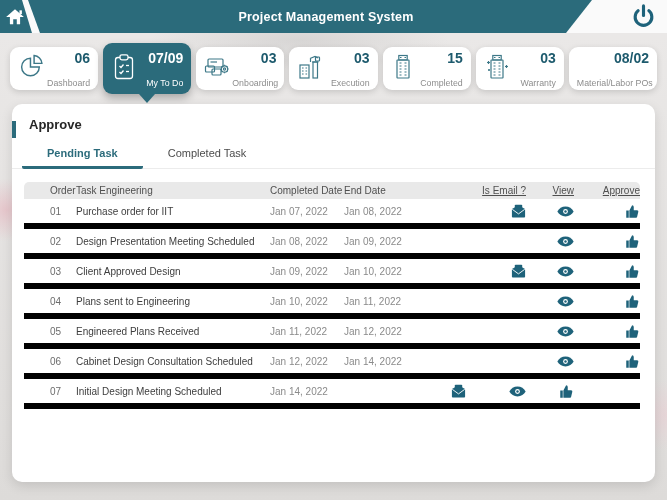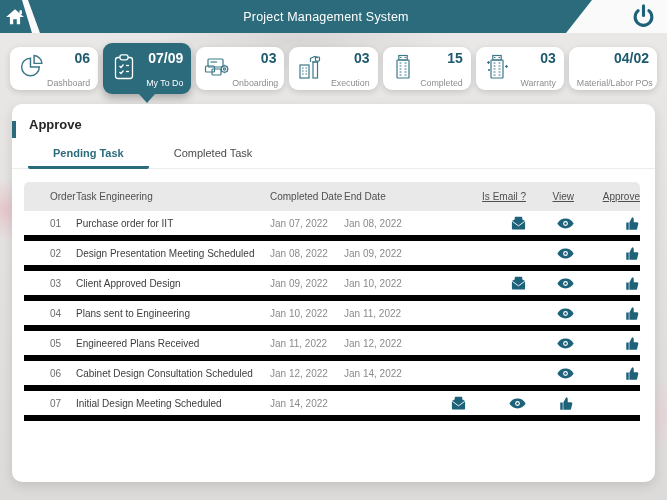--- a/index.html
+++ b/index.html
@@ -13,47 +13,47 @@
       linear-gradient(#ebe9e8,#dddbd9);
   }
   
   .topbar{position:absolute;top:0;left:0;right:0;height:33px;background:#fafafa;}
   .home-wrap{position:absolute;left:0;top:0;width:36px;height:33px;background:#2b6b7b;
     clip-path:polygon(0 0,22px 0,32px 100%,0 100%);
     display:flex;align-items:center;padding-left:5px;box-sizing:border-box;cursor:pointer;}
   .band{position:absolute;left:0;top:0;width:592px;height:33px;background:#2b6b7b;
     clip-path:polygon(28px 0,100% 0,calc(100% - 26px) 100%,40px 100%);
     display:flex;align-items:center;justify-content:center;}
-  .band .title{color:#fff;font-weight:normal;font-size:12.5px;letter-spacing:.2px;padding-left:60px;}
+  .band .title{color:#fff;font-weight:bold;font-size:12.5px;letter-spacing:.2px;padding-left:60px;}
   .power{position:absolute;right:11px;top:4px;width:25px;height:25px;cursor:pointer;}
   
   .cards{position:absolute;top:47px;left:10px;right:10px;display:flex;gap:5px;align-items:flex-start;}
   .card{flex:1;background:#fff;border-radius:9px;height:43px;box-shadow:0 2px 6px rgba(0,0,0,.15);
     display:flex;align-items:center;padding:0 8px;position:relative;cursor:pointer;min-width:0;}
   .card .nums{margin-left:auto;text-align:right;min-width:0;}
   .card .value{font-size:14px;font-weight:bold;color:#1d5a6d;}
   .card .label{font-size:8.8px;color:#8d8d8d;margin-top:12px;white-space:nowrap;}
   .card.selected{background:#2b6b7b;height:51px;margin-top:-4px;box-shadow:0 4px 9px rgba(0,0,0,.28);align-items:center;}
   .card.selected .value,.card.selected .label{color:#fff;}
   .card.selected .pointer{position:absolute;top:100%;left:50%;transform:translateX(-50%);
     width:0;height:0;border:8px solid transparent;border-top:9px solid #2b6b7b;}
   .cicon{flex:0 0 auto;}
   
   .panel{position:absolute;left:12px;right:12px;top:104px;bottom:18px;background:#fff;
     border-radius:10px;box-shadow:0 4px 12px rgba(0,0,0,.12);overflow:hidden;}
   .accent{position:absolute;left:0;top:17px;width:4px;height:17px;background:#2b6b7b;}
   .heading{padding:13px 0 0 17px;font-size:13px;font-weight:bold;color:#262626;}
-  .tabs{display:flex;margin-top:9px;padding-left:16px;border-bottom:1px solid #ececec;}
+  .tabs{display:flex;margin-top:9px;padding-left:10px;border-bottom:1px solid #ececec;}
   .tab{padding:6px 25px 7px;font-size:11px;color:#4c4c4c;border-bottom:3px solid transparent;
     margin-bottom:-1px;cursor:pointer;}
   .tab.active{color:#2b6b7b;font-weight:bold;border-bottom-color:#2b6b7b;border-radius:2px;}
   
   .table{margin:13px 15px 0 12px;font-size:10px;}
   .thead,.trow{display:grid;grid-template-columns:52px 1fr 74px 122px 60px 48px 66px;align-items:center;}
-  .thead{background:#e9e9e9;height:29px;border-radius:5px 5px 0 0;color:#4f4f4f;font-size:10px;}
+  .thead{background:#e9e9e9;height:17px;border-radius:5px 5px 0 0;color:#4f4f4f;font-size:10px;}
   .c{white-space:nowrap;overflow:hidden;}
   .c.first{padding-left:26px;}
   .c.center{text-align:right;text-decoration:underline;}
   .trow{height:24px;border-bottom:6px solid #000000;background:#fff;}
   .trow .order{color:#6c6c6c;}
   .trow .task{color:#3d3d3d;}
   .trow .date{color:#8a8a8a;}
   .iconbtn{display:inline-block;vertical-align:middle;cursor:pointer;line-height:0;}
 </style>
 </head>
@@ -175,21 +175,21 @@
       </svg>
     </span>
     <div class="nums">
       <div class="value">03</div>
       <div class="label">Warranty</div>
     </div>
   </div>
 
   <div class="card">
     <div class="nums">
-      <div class="value">04/02</div>
+      <div class="value">08/02</div>
       <div class="label">Material/Labor POs</div>
     </div>
   </div>
 
 </div>
 
 <div class="panel">
   <div class="accent"></div>
   <div class="heading">Approve</div>
 

